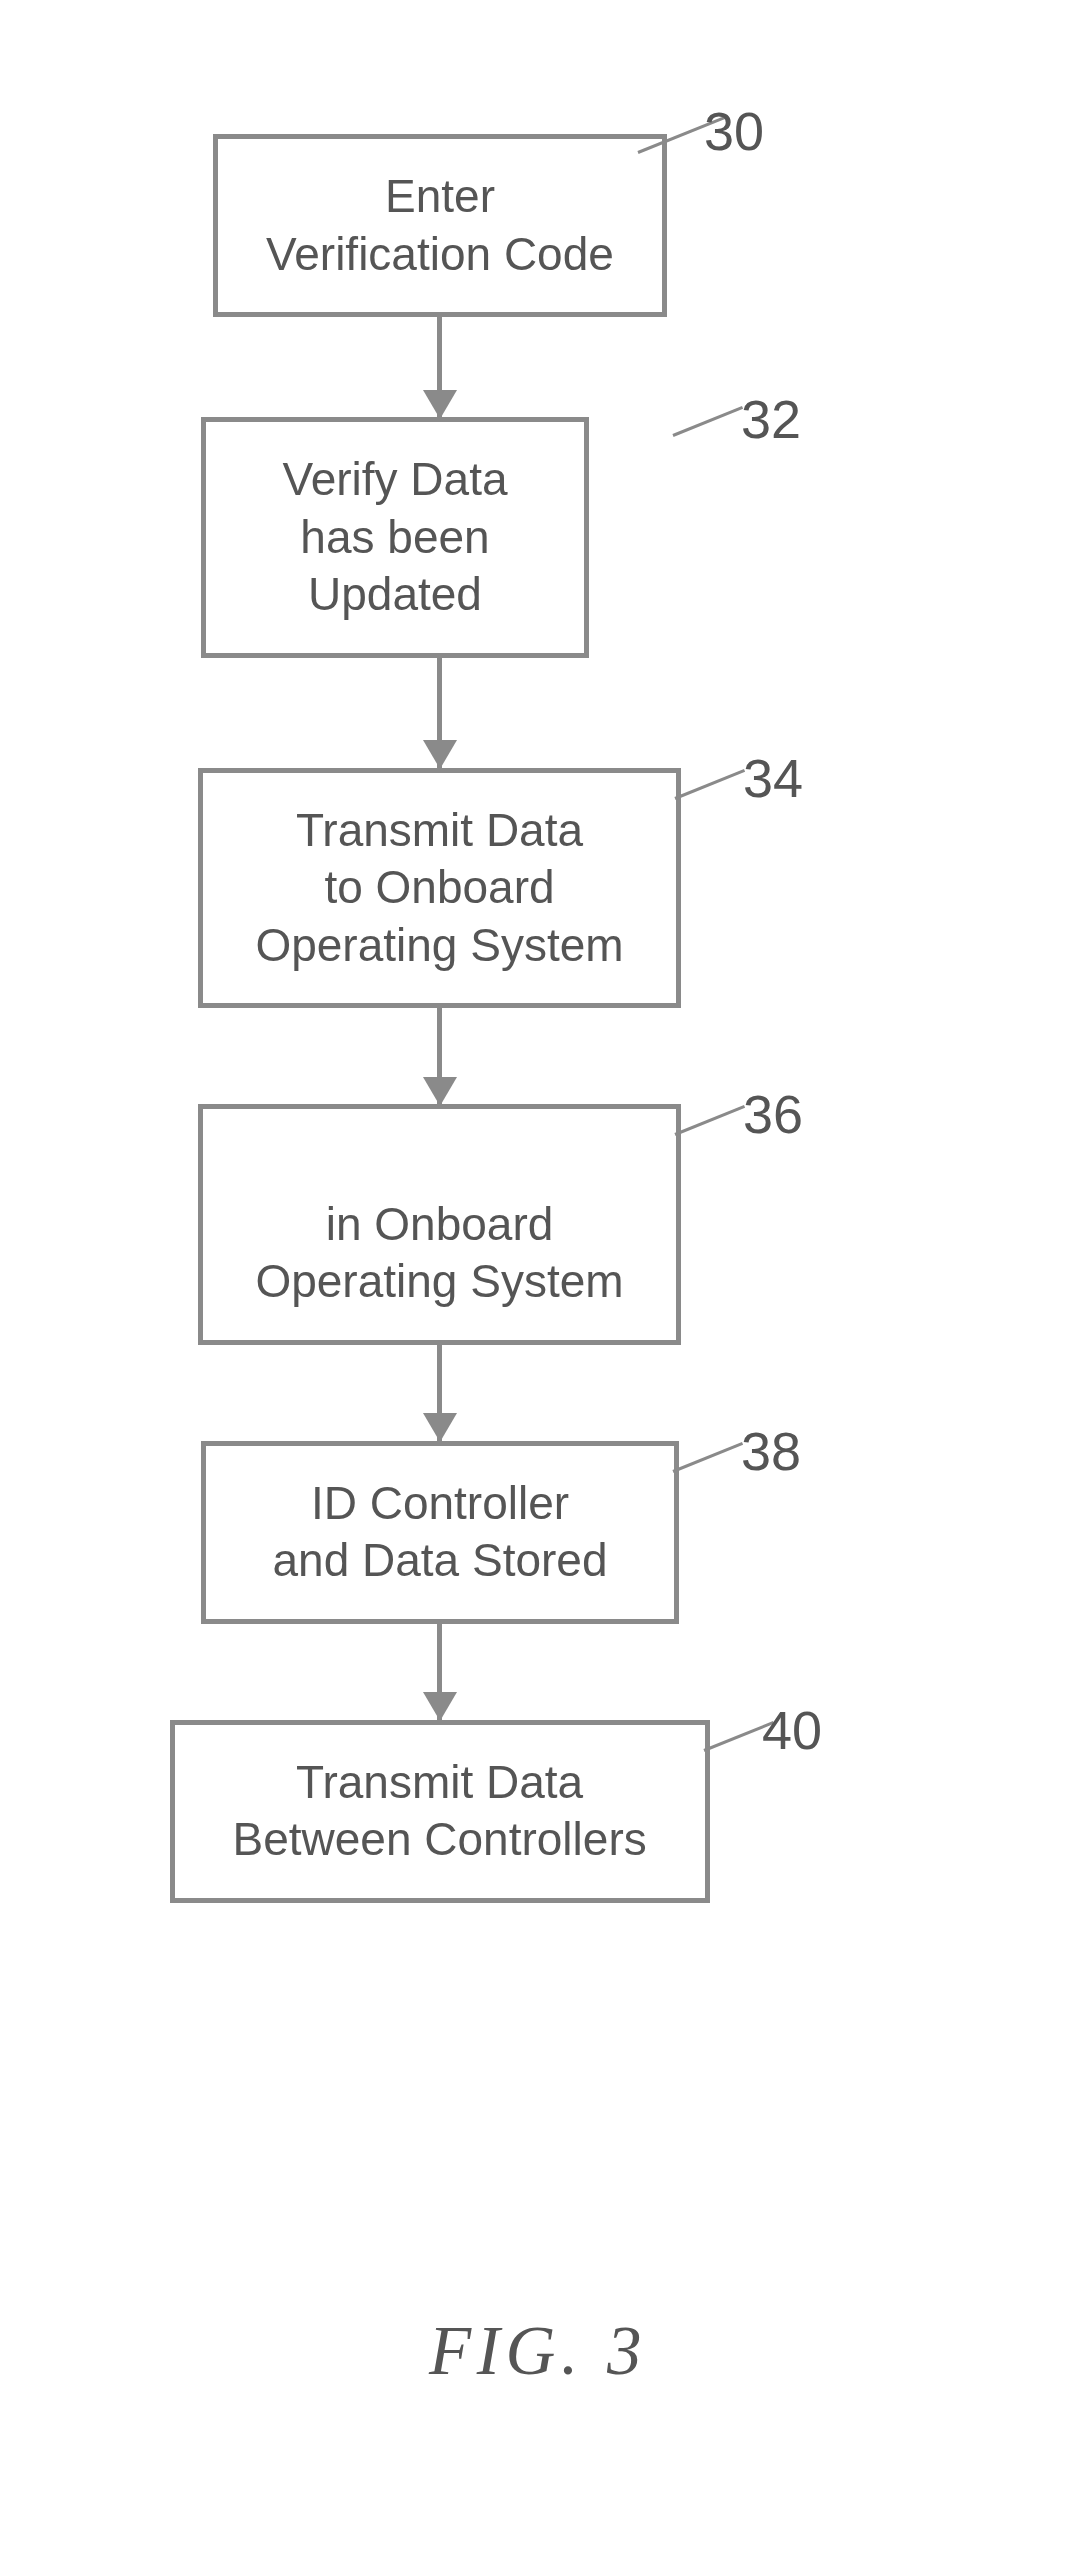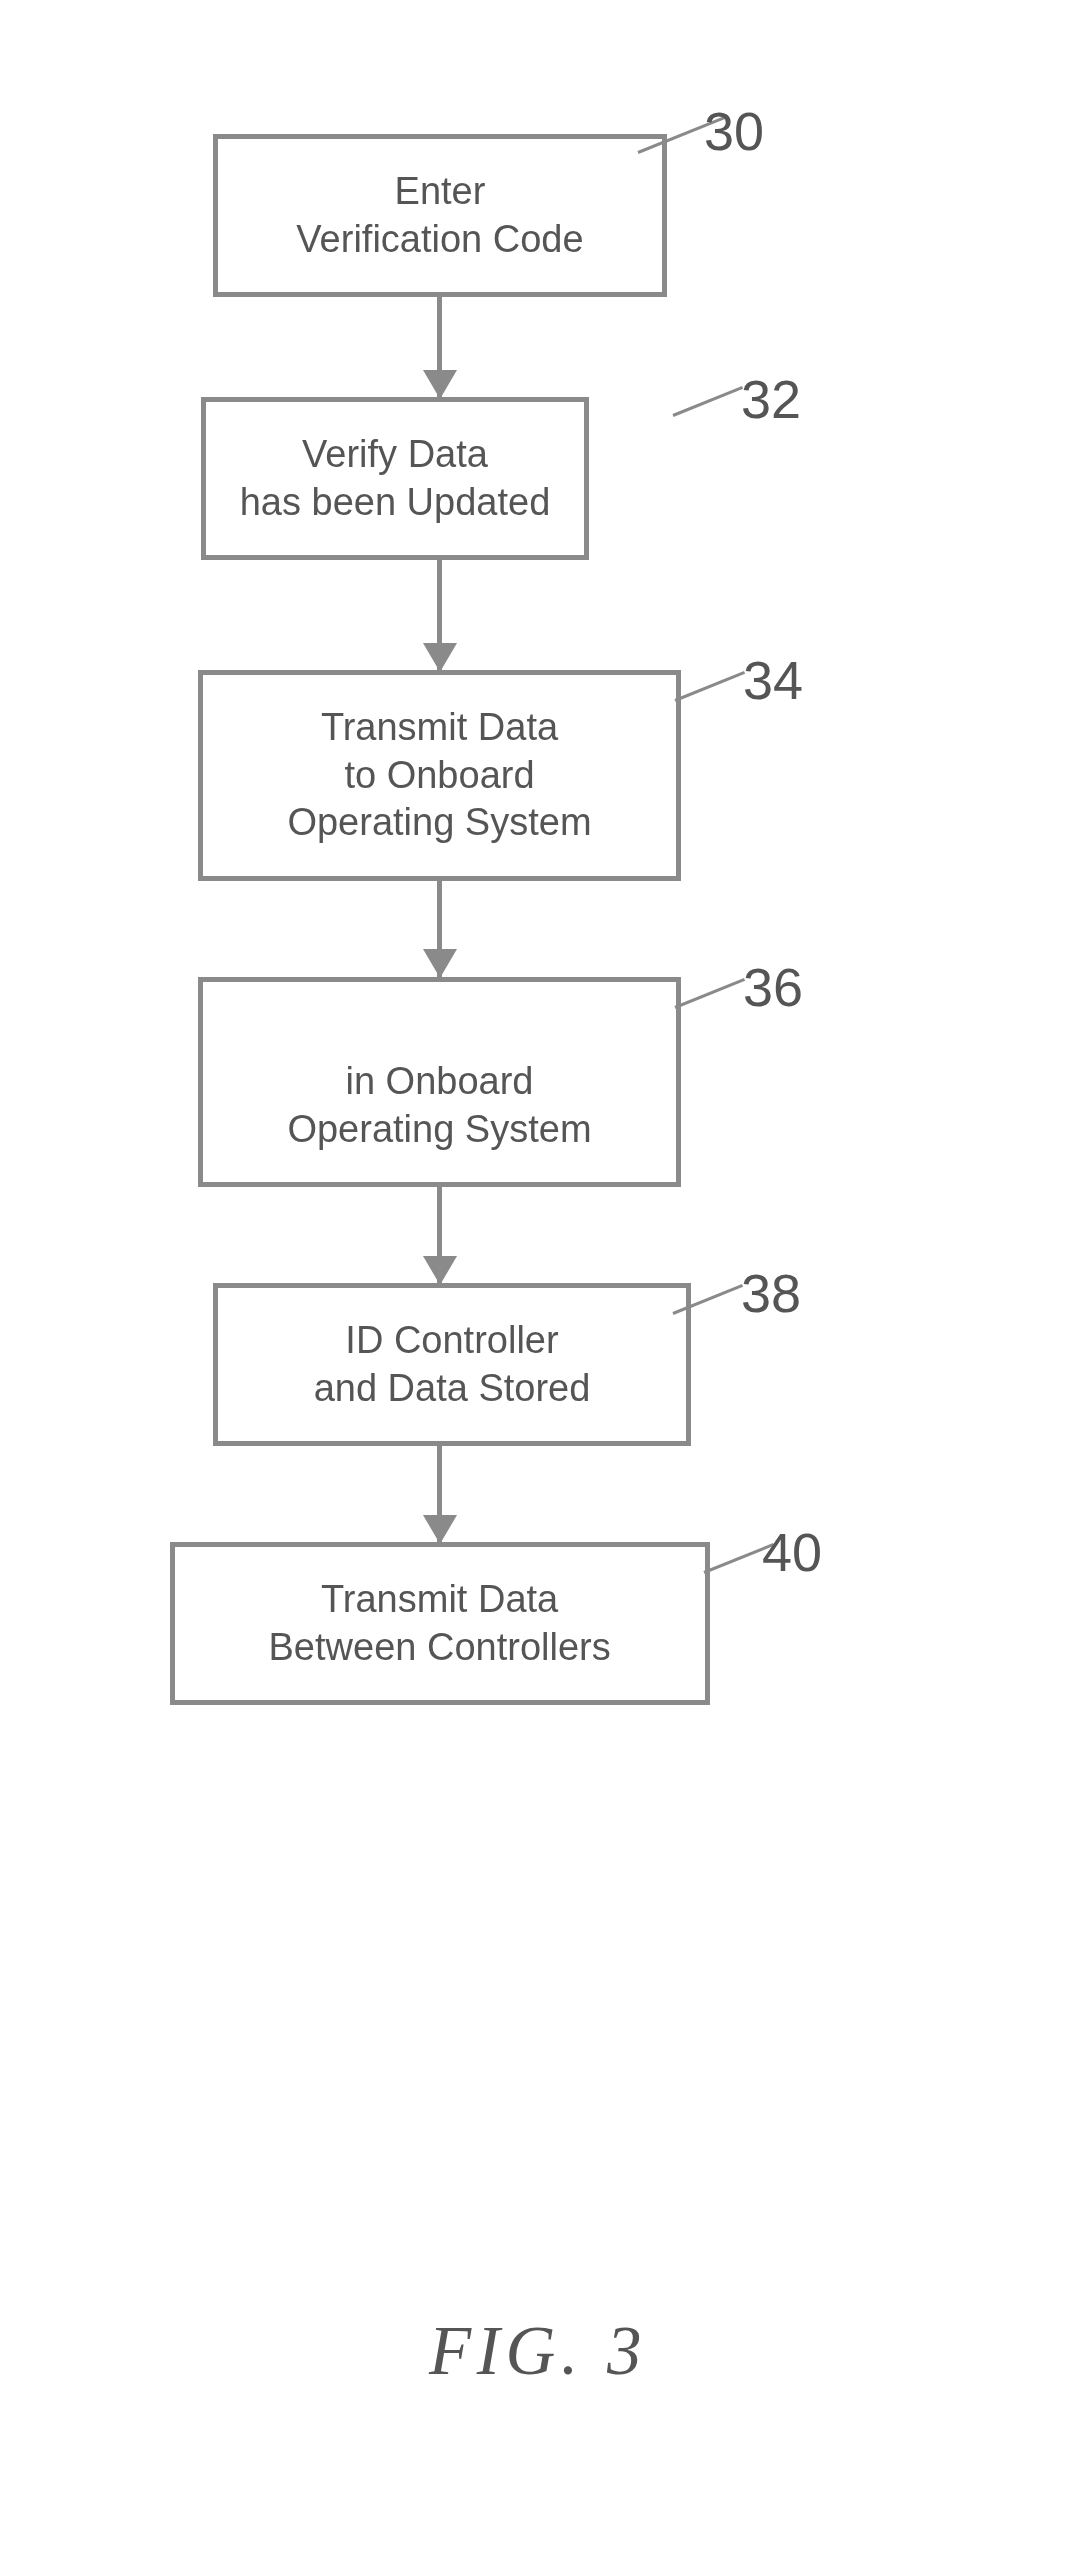--- a/index.html
+++ b/index.html
@@ -15,21 +15,21 @@
       position: absolute;
       left: 172px;
       top: 134px;
       width: 732px;
     }
     .box {
       border: 5.7px solid #8a8a8a;
       background: #ffffff;
       text-align: center;
       padding: 29px 19px;
-      font-size: 38px;
+      font-size: 46px;
       line-height: 1.25;
       color: #555555;
       position: relative;
       box-sizing: border-box;
     }
     .box-wrapper {
       display: flex;
       align-items: flex-start;
       position: relative;
     }
@@ -130,21 +130,21 @@
       <div class="lead-line" style="top: 29px; left: 503px; width: 75px; transform: rotate(-22deg);"></div>
       <div class="label" style="top: -21px; left: 571px;">36</div>
     </div>
     <div class="arrow-container">
       <div class="arrow-line" style="height: 96px;">
         <div class="arrow-head"></div>
       </div>
     </div>
     <div class="box-wrapper">
       <div class="box-container">
-        <div class="box" style="width: 478px; margin-left: 41px;"><span>ID Controller</span><br><span>and Data Stored</span><br></div>
+        <div class="box" style="width: 478px; margin-left: 29px;"><span>ID Controller</span><br><span>and Data Stored</span><br></div>
       </div>
       <div class="lead-line" style="top: 29px; left: 501px; width: 75px; transform: rotate(-22deg);"></div>
       <div class="label" style="top: -21px; left: 569px;">38</div>
     </div>
     <div class="arrow-container">
       <div class="arrow-line" style="height: 96px;">
         <div class="arrow-head"></div>
       </div>
     </div>
     <div class="box-wrapper">

